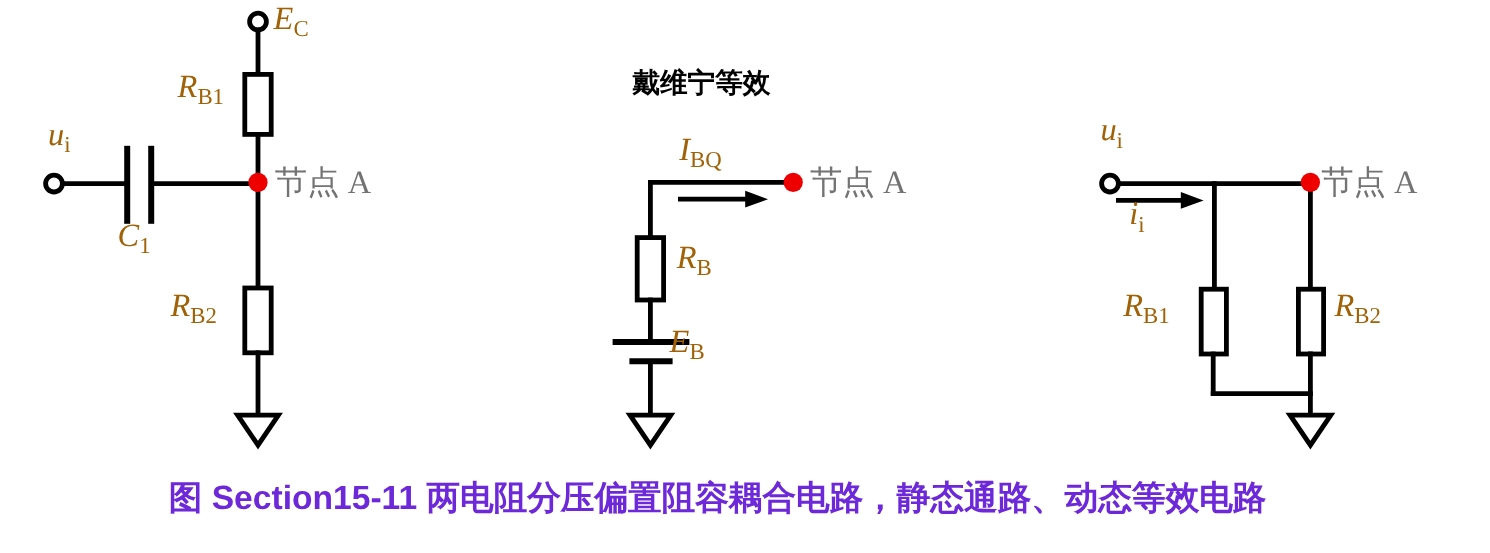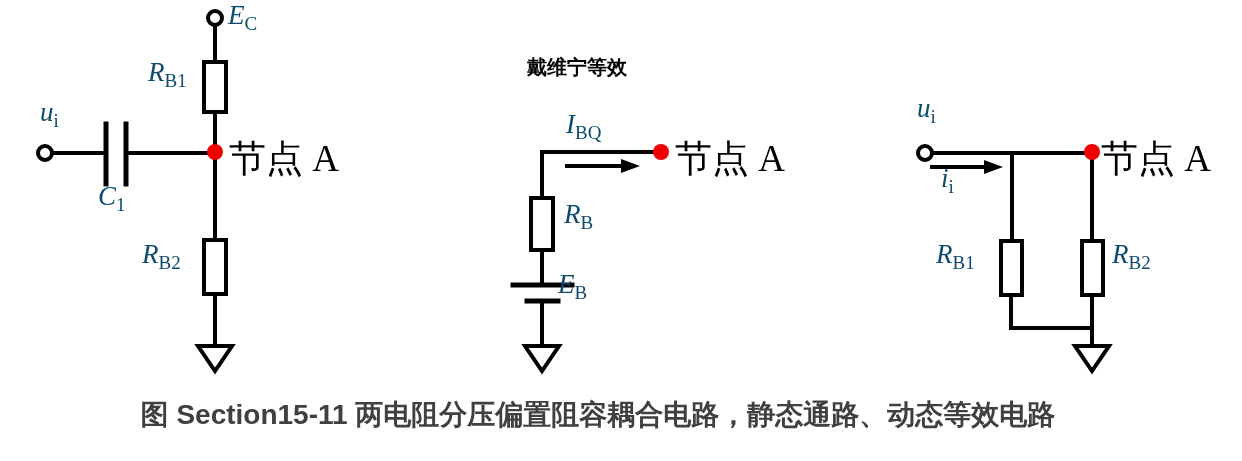--- a/index.html
+++ b/index.html
@@ -8,56 +8,56 @@
     width:1242px;height:461px;
     background:#ffffff;
     font-family:"Liberation Sans","DejaVu Sans",sans-serif;
     overflow:hidden;
   }
   svg{position:absolute;left:0;top:0;}
   .clabel{
     position:absolute;
     font-family:"Liberation Serif","DejaVu Serif",serif;
     font-size:27px;
-    color:#0c4a6e;
+    color:#a16207;
     white-space:nowrap;
     line-height:1.1;
   }
   .clabel i{font-style:italic;}
   .clabel sub{
     font-size:19px;
     font-style:normal;
     line-height:1;
     vertical-align:-6px;
     letter-spacing:0px;
   }
   .cjk-label{
     position:absolute;
     font-family:"Liberation Serif","DejaVu Serif",serif;
-    font-size:37px;
-    color:#000000;
+    font-size:27px;
+    color:#737373;
     white-space:nowrap;
     text-align:center;
   }
   .block-title{
     position:absolute;
     font-family:Liberation Serif, serif;
     font-weight:bold;
-    font-size:20px;
+    font-size:23px;
     color:#000;
     white-space:nowrap;
   }
   .caption{
     position:absolute;
     left:0;top:396px;width:1196px;
     text-align:center;
     font-family:"Liberation Sans","DejaVu Sans",sans-serif;
     font-weight:bold;
     font-size:28px;
-    color:#404040;
+    color:#6d28d9;
     white-space:nowrap;
   }
 </style>
 </head>
 <body>
 
 <div class="stage">
 
   <svg width="1242" height="461" viewBox="0 0 1242 461">
 

